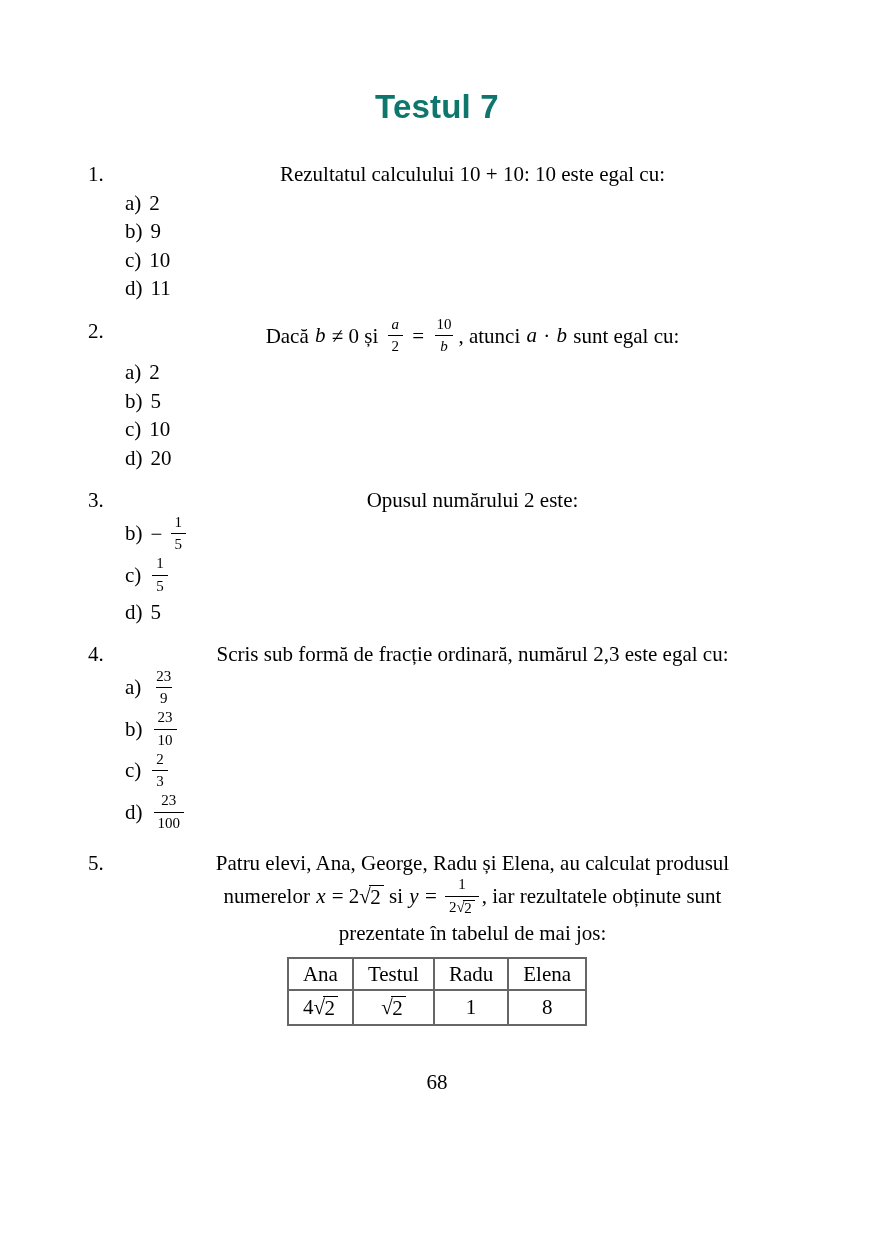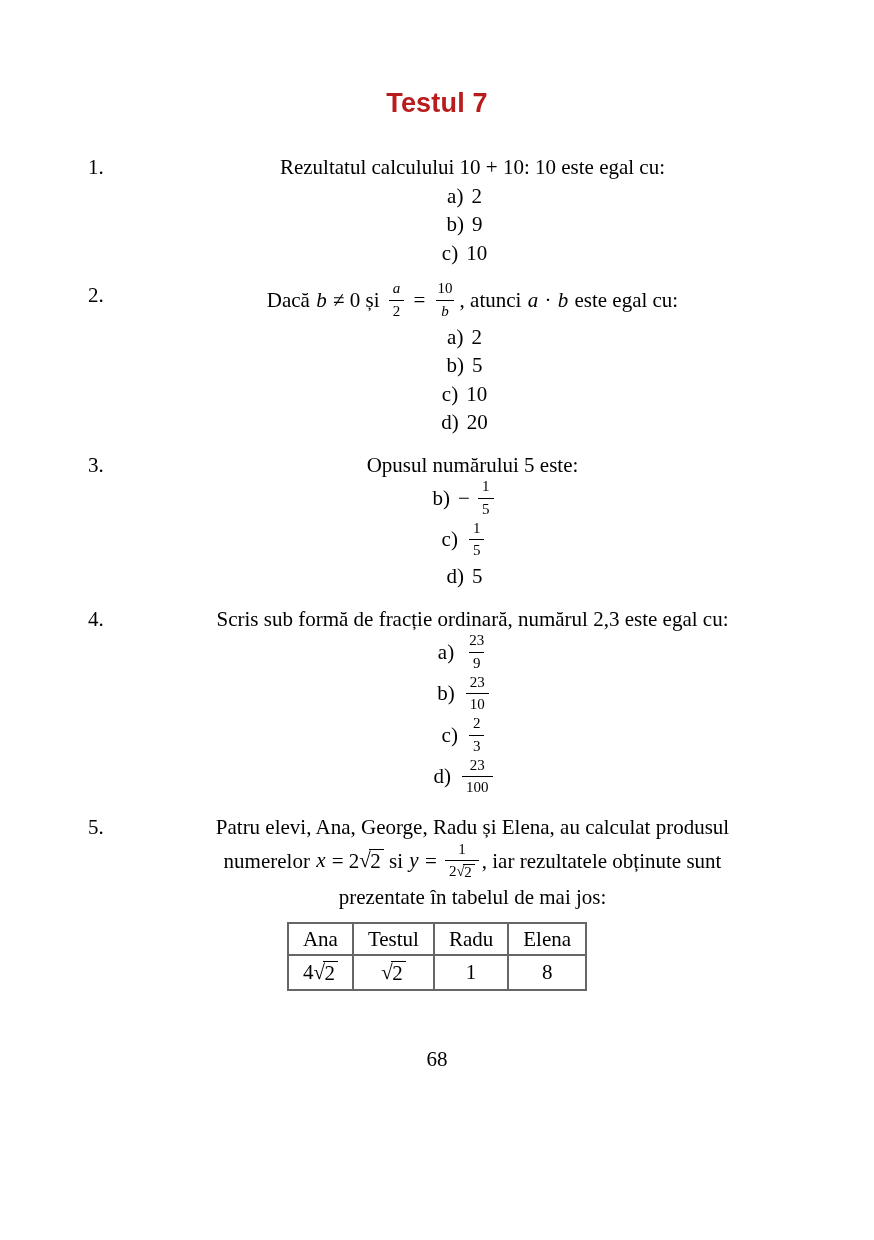--- a/index.html
+++ b/index.html
@@ -3,97 +3,98 @@
 <meta charset="utf-8">
 <style>
   html,body{margin:0;padding:0;background:#ffffff;}
   .page{
     width:874px;height:1240px;background:#ffffff;color:#000000;
     font-family:"Liberation Serif",serif;font-size:21px;
     overflow:hidden;position:relative;
   }
   .title{
     margin:0;padding-top:88px;text-align:center;
-    font-family:"Liberation Sans",sans-serif;font-weight:700;font-size:27px;
-    color:#b91c1c;letter-spacing:0.2px;
+    font-family:"Liberation Sans",sans-serif;font-weight:700;font-size:33px;
+    color:#0f766e;letter-spacing:0.2px;
   }
   .questions{margin:34px 56px 0 88px;}
   .question{margin-top:14px;}
   .question:first-child{margin-top:0;}
   .qrow{display:flex;align-items:flex-start;}
   .qnum{width:39px;flex-shrink:0;line-height:28.5px;}
   .qbody{flex:1;text-align:center;}
   .qline{line-height:28.5px;}
-  .opts{margin-left:23px;text-align:center;}
+  .opts{margin-left:37px;}
   .opt{line-height:28.5px;}
   .olabel{margin-right:8px;}
   .var{font-style:italic;font-family:"Liberation Serif",serif;padding:0 1px;}
   .frac{
     display:inline-flex;flex-direction:column;align-items:center;
     vertical-align:middle;font-size:15px;line-height:1.25;margin:0 3px;
     transform:translateY(-2px);
   }
   .frac .num{padding:0 4px 2px;}
   .frac .den{border-top:1.5px solid #000;padding:1px 4px 0;}
   .sqrt{display:inline-flex;align-items:flex-start;line-height:1.06;}
   .rad{border-top:1.6px solid #000;padding:0 3px 0 1px;margin-left:-1.5px;}
   .rtable{margin:10px auto 16px;border-collapse:collapse;}
   .rtable td{
     border:2px solid #666666;text-align:center;padding:0 14px;
     font-size:21px;
   }
   .rtable .hcell{height:30px;line-height:30px;}
   .rtable .vcell{height:33px;line-height:33px;}
-  .pagenum{margin-top:56px;text-align:center;font-size:21px;}
+  .pagenum{margin-top:44px;text-align:center;font-size:21px;}
 </style>
 </head>
 <body>
 
 <div class="page">
   <h1 class="title">Testul 7</h1>
 
   <div class="questions">
       <div class="question">
         <div class="qrow">
           <span class="qnum">1.</span>
           <div class="qbody">
             <div class="qline"><span class="t">Rezultatul calculului 10 + 10: 10 este egal cu:</span></div>
           </div>
         </div>
         <div class="opts">
           <div class="opt"><span class="olabel">a)</span><span class="t">2</span></div>
           <div class="opt"><span class="olabel">b)</span><span class="t">9</span></div>
           <div class="opt"><span class="olabel">c)</span><span class="t">10</span></div>
+          <div class="opt"><span class="olabel">d)</span><span class="t">11</span></div>
         </div>
       </div>
       <div class="question">
         <div class="qrow">
           <span class="qnum">2.</span>
           <div class="qbody">
             <div class="qline"><span class="t">Dacă </span><span class="var">b</span><span class="t"> ≠ 0 și </span><span class="frac">
                 <span class="num"><span class="var">a</span></span>
                 <span class="den"><span class="t">2</span></span>
               </span><span class="t"> = </span><span class="frac">
                 <span class="num"><span class="t">10</span></span>
                 <span class="den"><span class="var">b</span></span>
-              </span><span class="t">, atunci </span><span class="var">a</span><span class="t"> · </span><span class="var">b</span><span class="t"> este egal cu:</span></div>
+              </span><span class="t">, atunci </span><span class="var">a</span><span class="t"> · </span><span class="var">b</span><span class="t"> sunt egal cu:</span></div>
           </div>
         </div>
         <div class="opts">
           <div class="opt"><span class="olabel">a)</span><span class="t">2</span></div>
           <div class="opt"><span class="olabel">b)</span><span class="t">5</span></div>
           <div class="opt"><span class="olabel">c)</span><span class="t">10</span></div>
           <div class="opt"><span class="olabel">d)</span><span class="t">20</span></div>
         </div>
       </div>
       <div class="question">
         <div class="qrow">
           <span class="qnum">3.</span>
           <div class="qbody">
-            <div class="qline"><span class="t">Opusul numărului 5 este:</span></div>
+            <div class="qline"><span class="t">Opusul numărului 2 este:</span></div>
           </div>
         </div>
         <div class="opts">
           <div class="opt"><span class="olabel">b)</span><span class="t">− </span><span class="frac">
               <span class="num"><span class="t">1</span></span>
               <span class="den"><span class="t">5</span></span>
             </span></div>
           <div class="opt"><span class="olabel">c)</span><span class="frac">
               <span class="num"><span class="t">1</span></span>
               <span class="den"><span class="t">5</span></span>

